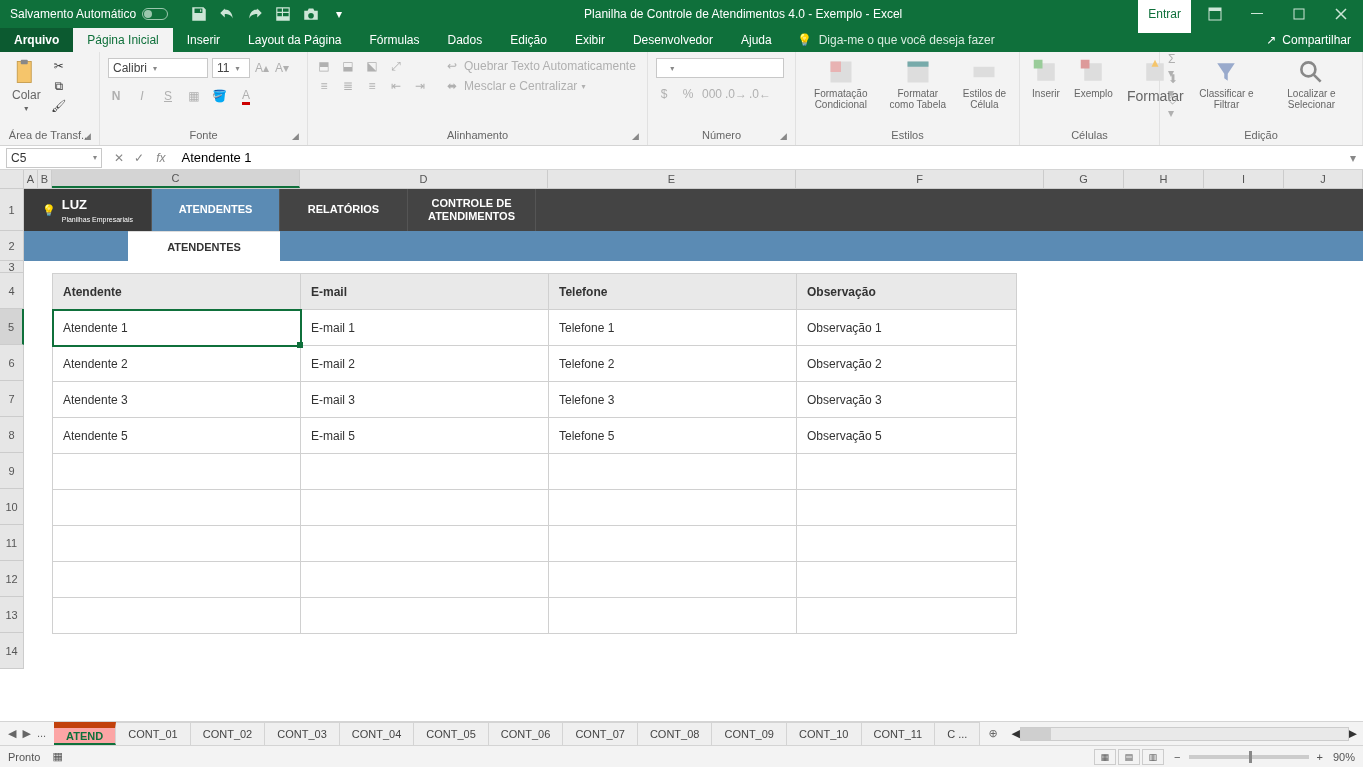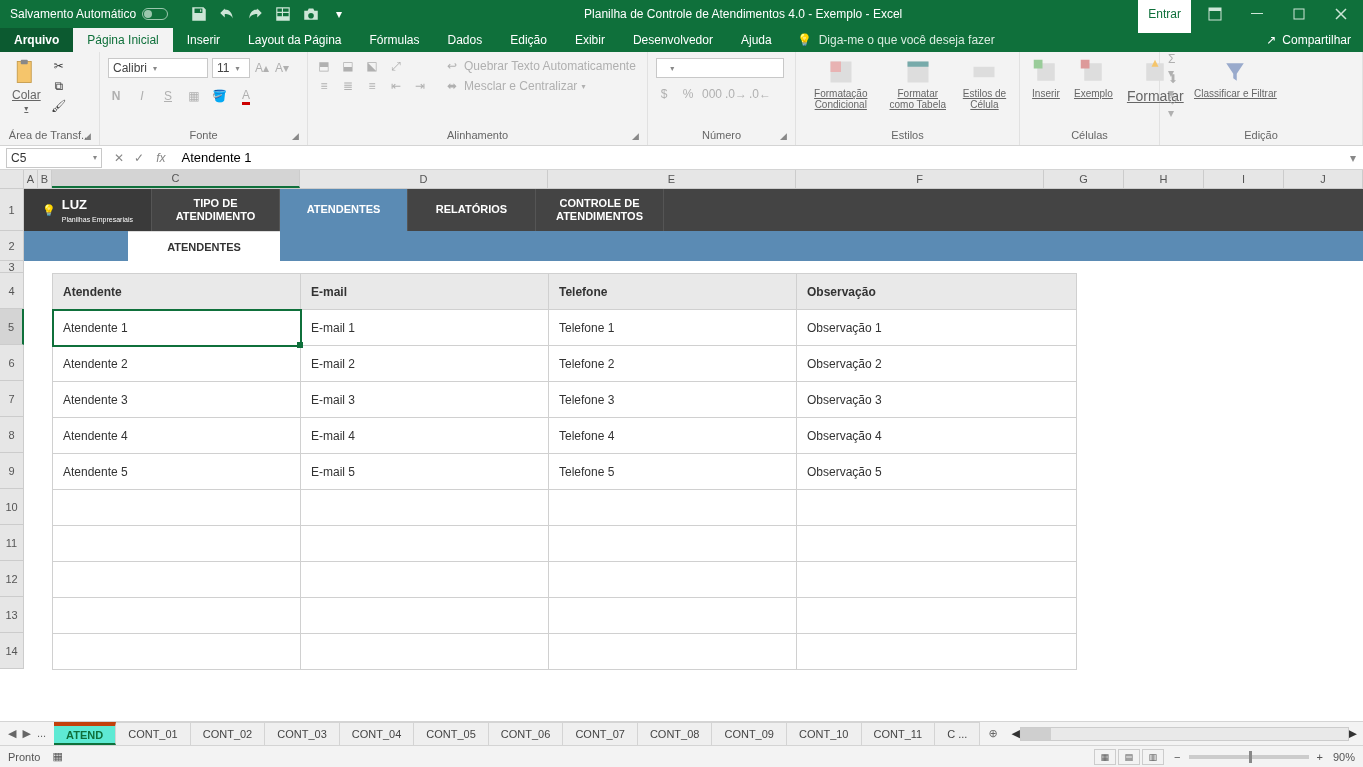--- a/index.html
+++ b/index.html
@@ -23,21 +23,21 @@
   .ribbon-tabs .tab.file { background: #0c5a30; font-weight: bold; }
   .ribbon-tabs .tab.active { background: #f3f3f3; color: #0f703b; }
   .ribbon-tabs .tellme { display: flex; align-items: center; gap: 6px; padding: 0 12px; color: #d8ebdf; flex:1;}
   .ribbon-tabs .share { padding: 0 12px; display: flex; align-items: center; gap:6px; }
   
   .ribbon { background: #f3f3f3; border-bottom: 1px solid #d4d4d4; height: 94px; display: flex; }
   .group { border-right: 1px solid #e1e1e1; padding: 4px 8px 2px 8px; display: flex; flex-direction: column; justify-content: space-between; }
   .group .controls { display: flex; gap: 6px; flex:1; align-items: flex-start; }
   .group .label { text-align: center; font-size: 11px; color: #666; padding: 2px 0; position:relative;}
   .group .label .launcher { position:absolute; right:0; bottom:2px; font-size:9px; color:#888;}
-  .big-btn { display:flex; flex-direction:column; align-items:center; gap:2px; padding:2px 4px; color:#666;text-decoration:underline;}
+  .big-btn { display:flex; flex-direction:column; align-items:center; gap:2px; padding:2px 4px; color:#666;}
   .big-btn svg { width:28px; height:28px; }
   .col { display:flex; flex-direction:column; gap:4px; align-items:flex-start; padding-top:2px;}
   .row { display:flex; gap:4px; align-items:center; }
   .sel { border:1px solid #c8c8c8; background:#fff; height:20px; display:inline-flex; align-items:center; padding:0 4px; font-size:12px; color:#444;}
   .sel .arrow { margin-left:6px; font-size:8px; color:#888;}
   .dim { color:#b0b0b0; }
   .ico { width:16px; height:16px; display:inline-flex; align-items:center; justify-content:center;}
   
   .formula-bar { display:flex; align-items:center; border-bottom:1px solid #d4d4d4; height:24px; background:#fff; }
   .namebox { width:96px; border:1px solid #c8c8c8; margin:2px 0 2px 6px; height:20px; display:flex; align-items:center; padding:0 4px; background:#fff;}
@@ -65,29 +65,29 @@
   .tpl-hdr .navitem.active { background:#5b8bb4; }
   .tpl-hdr .fill { flex:1; background:#444;}
   .tpl-sub { height:30px; background:#5b8bb4; display:flex;}
   .tpl-sub .blank1 { width:104px;}
   .tpl-sub .tab { width:152px; background:#fff; color:#333; display:flex; align-items:center; justify-content:center; font-weight:bold; font-size:11px; border-top:1px solid #ddd;}
   .tpl-gap { height:12px; background:#fff;}
   .data-area { padding-left:28px;}
   table.data { border-collapse:collapse;border-radius:8px; }
   table.data th, table.data td { border:1px solid #d0d0d0; height:36px; text-align:left; padding:0 10px; font-size:12px;}
   table.data th { background:#e9e9e9; font-weight:bold;}
-  .col-c{width:248px;} .col-d{width:248px;} .col-e{width:248px;} .col-f{width:280px;}
+  .col-c{width:248px;} .col-d{width:248px;} .col-e{width:248px;} .col-f{width:220px;}
   .sel-cell { outline:2px solid #0f703b; outline-offset:-1px; position:relative;}
   .sel-cell::after{content:"";position:absolute;right:-3px;bottom:-3px;width:6px;height:6px;background:#0f703b;}
   
   .sheet-bar { height:24px; background:#f3f3f3; border-top:1px solid #d4d4d4; display:flex; align-items:center; font-size:11px;}
   .sheet-nav { display:flex; gap:6px; padding:0 8px; color:#666;}
   .sheet-tabs { display:flex; align-items:stretch; height:100%; overflow:hidden;}
   .sheet-tab { padding:0 12px; border-right:1px solid #d4d4d4; display:flex; align-items:center; background:#efefef; color:#444; border-top:1px solid #d4d4d4;}
-  .sheet-tab.active { background:#5eead4; color:#0f703b; font-weight:bold; border-bottom:2px solid #0f703b; border-top:4px solid #c2410c;}
+  .sheet-tab.active { background:#fca5a5; color:#0f703b; font-weight:bold; border-bottom:2px solid #0f703b; border-top:6px solid #c2410c;}
   .sheet-add { padding:0 8px; display:flex; align-items:center; color:#666;}
   .hscroll { flex:1; display:flex; align-items:center; padding:0 6px;}
   .hscroll .track { flex:1; height:14px; background:#e9e9e9; border:1px solid #ccc; position:relative;}
   .hscroll .thumb { position:absolute; left:0; top:0; width:30px; height:100%; background:#cfcfcf;}
   
   .status-bar { height:22px; background:#f3f3f3; border-top:1px solid #d4d4d4; display:flex; align-items:center; font-size:11px; padding:0 8px; color:#555;}
   .status-bar .spacer{flex:1;}
   .view-btn{width:22px;height:16px;border:1px solid #ccc;margin-left:2px;display:inline-flex;align-items:center;justify-content:center;font-size:9px;}
   .zoom-slider{width:120px;height:4px;background:#ccc;margin:0 8px;position:relative;}
   .zoom-slider .knob{position:absolute;left:50%;top:-4px;width:3px;height:12px;background:#888;}
@@ -346,20 +346,27 @@
         <span class="ico">Σ ▾</span>
         <span class="ico">⬇ ▾</span>
         <span class="ico">◇ ▾</span>
       </div>
       <div class="big-btn">
           <svg viewBox="0 0 32 32">
             <path d="M6 6h20L18 18v8l-4-3v-5z" fill="#9ac"></path>
           </svg>
           <span style="font-size:10px;text-align:center">Classificar e Filtrar</span>
         </div>
+      <div class="big-btn">
+          <svg viewBox="0 0 32 32">
+            <circle cx="13" cy="13" r="8" fill="none" stroke="#888" stroke-width="3"></circle>
+            <path d="M19 19l8 8" stroke="#888" stroke-width="3"></path>
+          </svg>
+          <span style="font-size:10px;text-align:center">Localizar e Selecionar</span>
+        </div>
     </div>
     <div class="label">Edição</div>
   </div>
 </div>
 
 <div class="formula-bar">
   <div class="namebox">
       <span>C5</span>
       <span class="arrow">▾</span>
     </div>
@@ -403,21 +410,20 @@
       <div class="rh">13</div>
       <div class="rh">14</div>
     </div>
     <div class="content">
 
       <div class="tpl-hdr">
         <div class="logo">
           <span>💡</span>
           <span><span style="font-size:13px">LUZ</span><br><small class="sub">Planilhas Empresariais</small></span>
         </div>
-        <div class="navitem">TIPO DE ATENDIMENTO</div>
         <div class="navitem active">ATENDENTES</div>
         <div class="navitem">RELATÓRIOS</div>
         <div class="navitem">CONTROLE DE ATENDIMENTOS</div>
         <div class="fill"></div>
       </div>
 
       <div class="tpl-sub">
         <div class="blank1"></div>
         <div class="tab">ATENDENTES</div>
       </div>
@@ -442,26 +448,20 @@
             <td>Atendente 2</td>
                 <td>E-mail 2</td>
                 <td>Telefone 2</td>
                 <td>Observação 2</td>
           </tr>
           <tr>
             <td>Atendente 3</td>
                 <td>E-mail 3</td>
                 <td>Telefone 3</td>
                 <td>Observação 3</td>
-          </tr>
-          <tr>
-            <td>Atendente 4</td>
-                <td>E-mail 4</td>
-                <td>Telefone 4</td>
-                <td>Observação 4</td>
           </tr>
           <tr>
             <td>Atendente 5</td>
                 <td>E-mail 5</td>
                 <td>Telefone 5</td>
                 <td>Observação 5</td>
           </tr>
           <tr>
                 <td></td>
                 <td></td>

